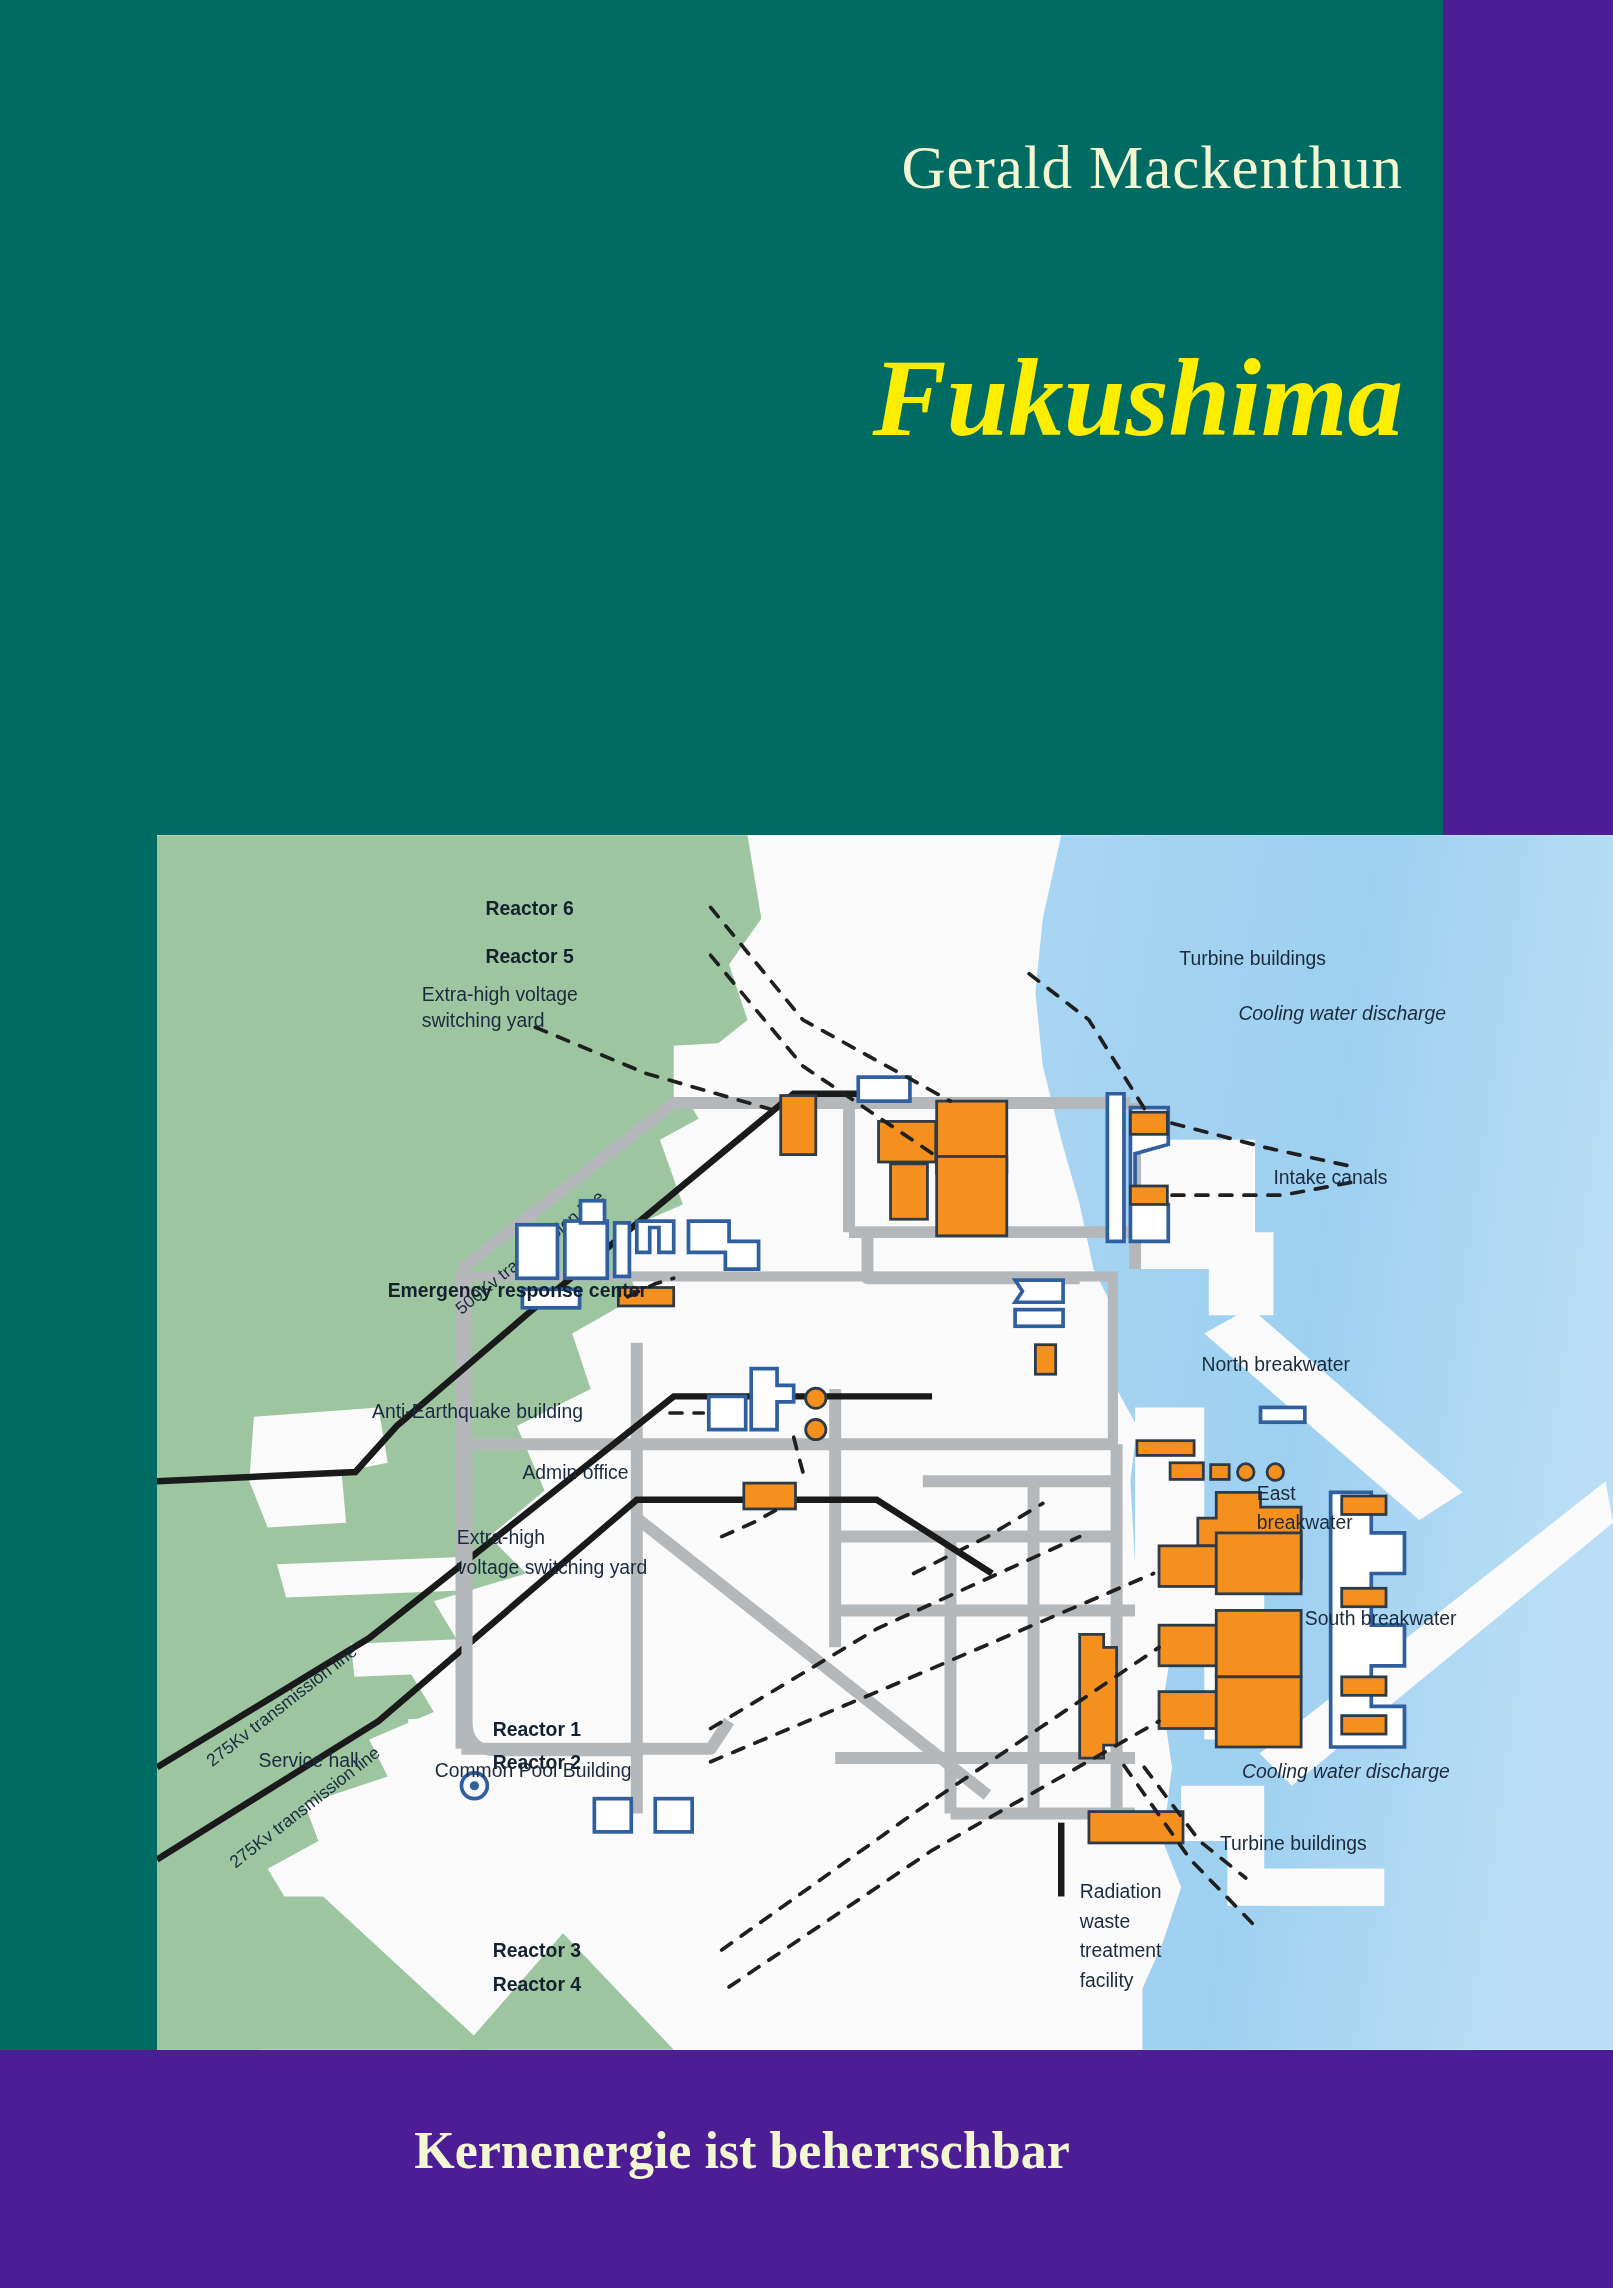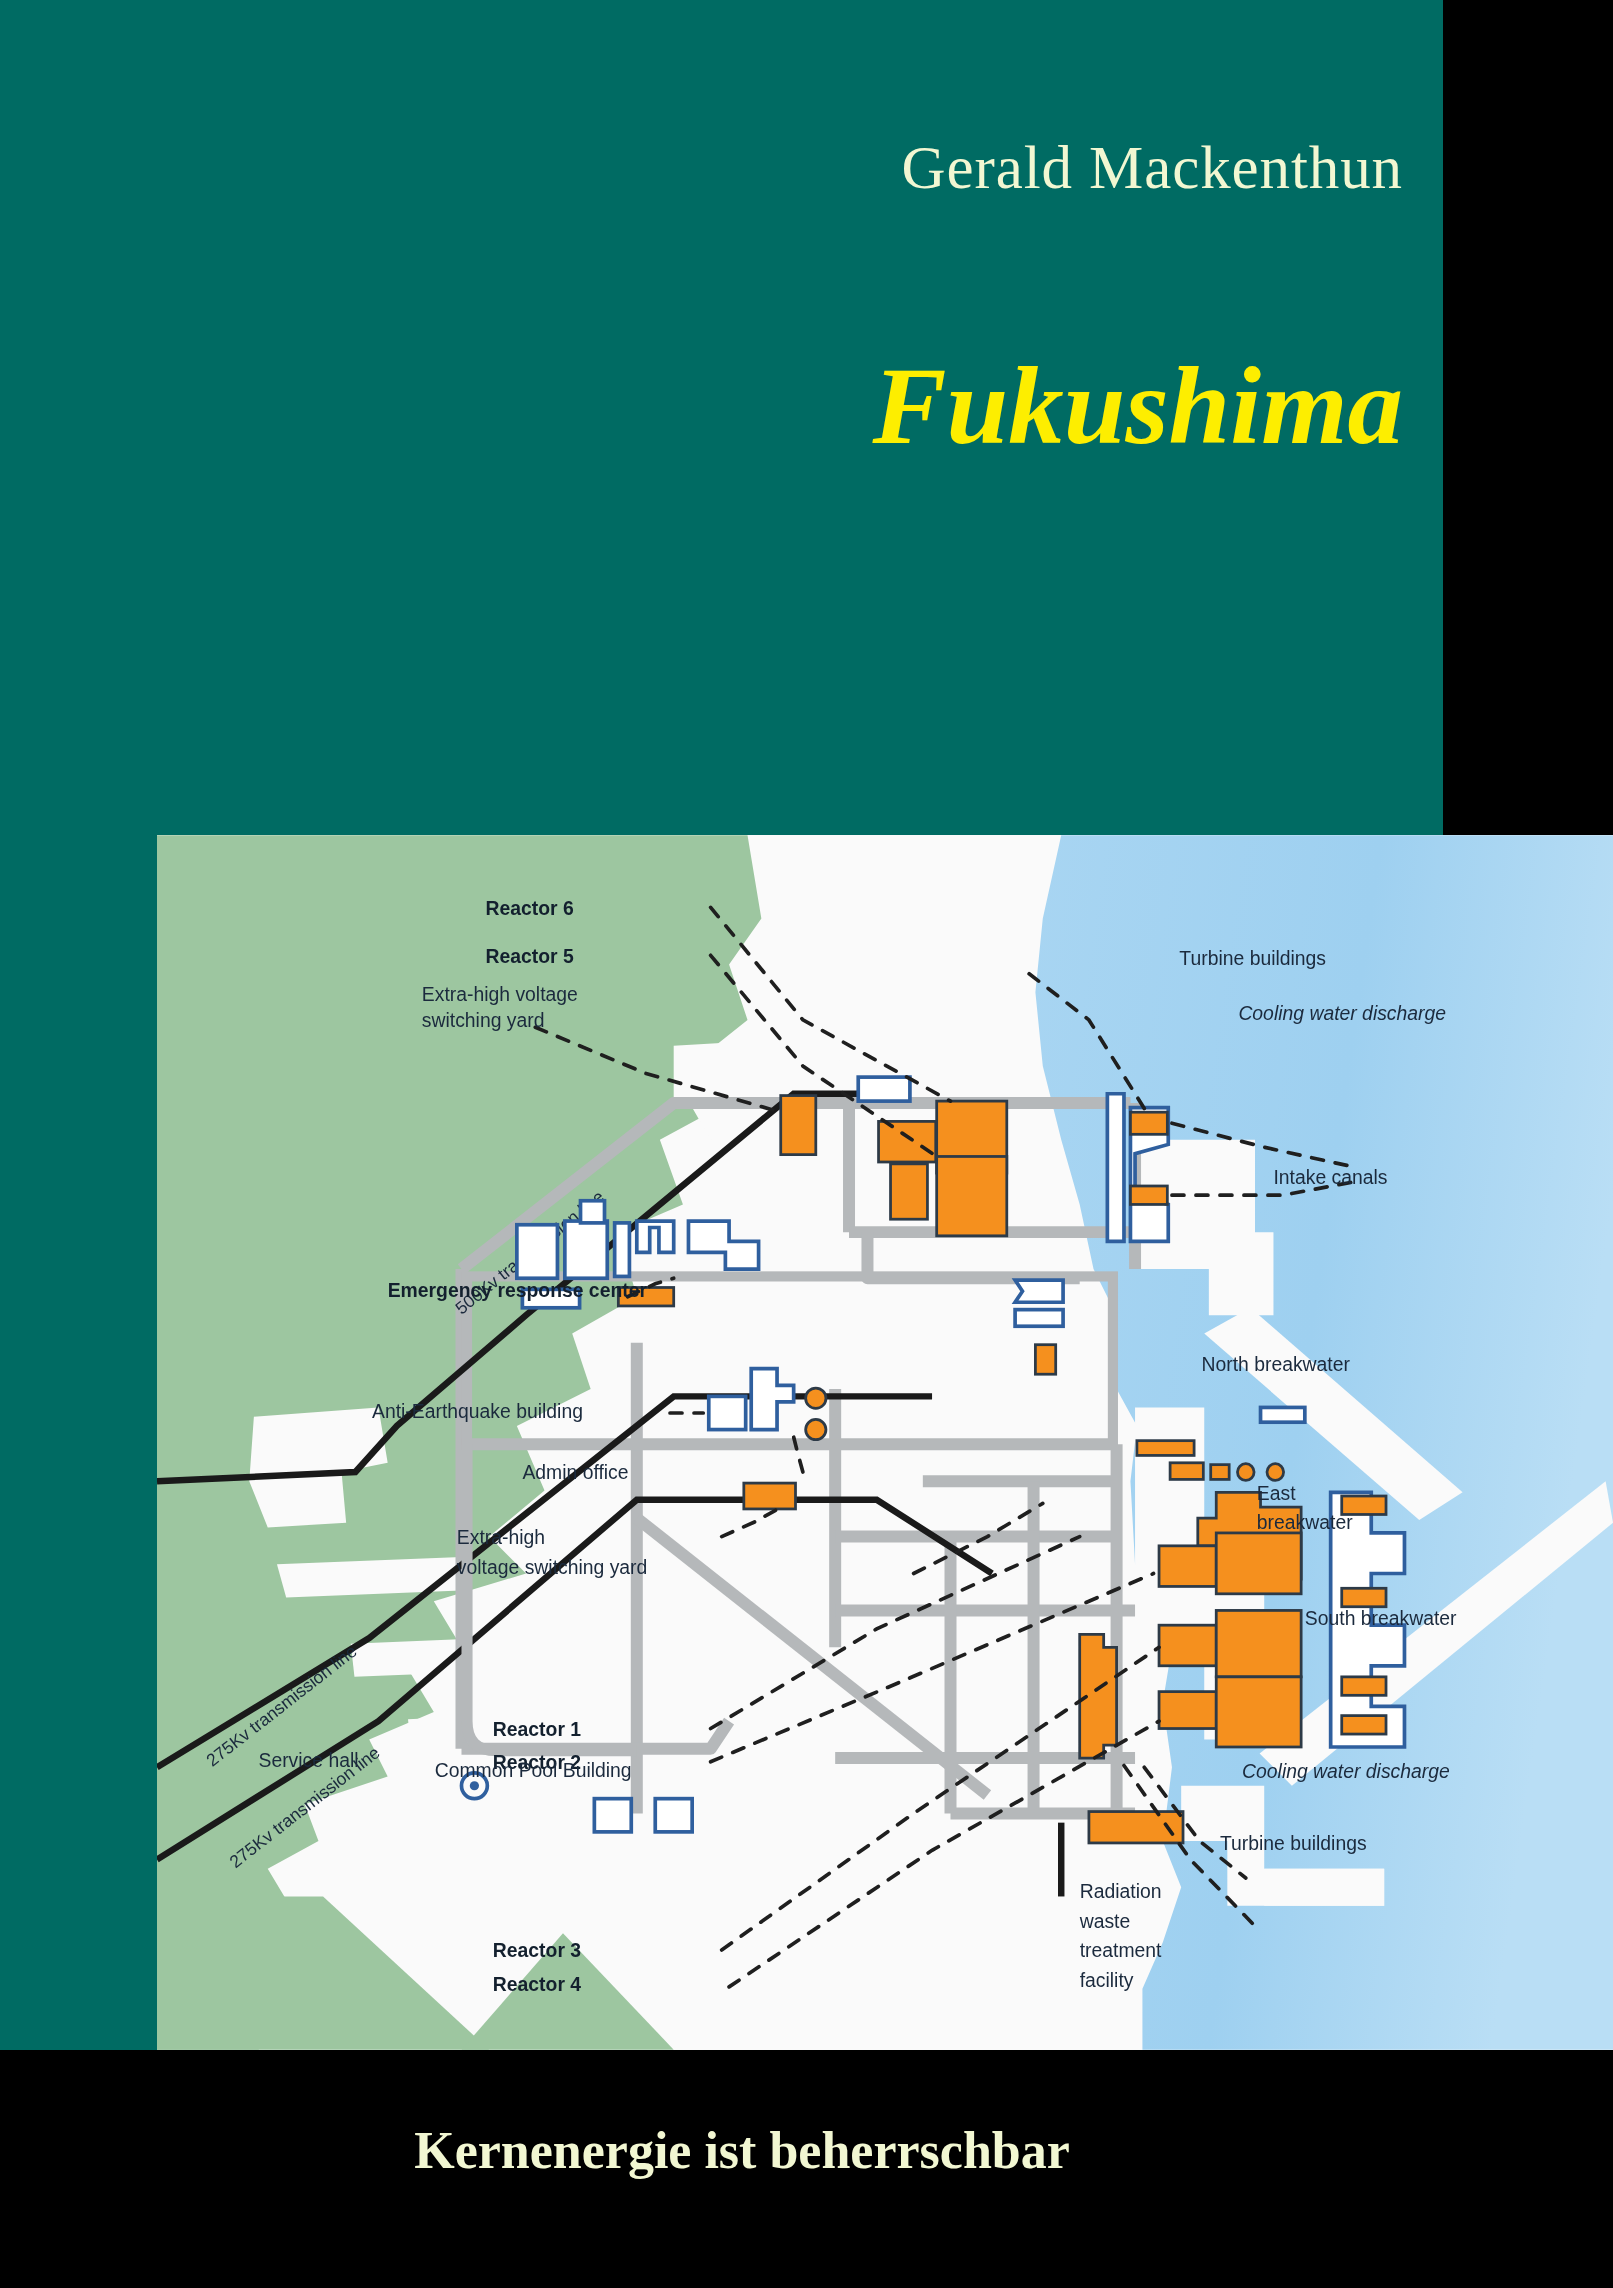--- a/index.html
+++ b/index.html
@@ -12,21 +12,21 @@
     height: 2289px;
     position: relative;
     overflow: hidden;
     font-family: "Liberation Sans", sans-serif;
   }
 
   
   #cover-root {
     position: absolute;
     inset: 0;
-    background: #000000;     
+    background: #4c1d95;     
   }
   #cover-panel {
     position: absolute;
     left: 0; top: 0;
     width: 1443px;
     height: 2050px;
     background: #006b63;     
   }
 
   
@@ -36,21 +36,21 @@
     width: 1403px;
     text-align: right;
     font-family: "Liberation Serif", serif;
     font-size: 61px;
     letter-spacing: 0.9px;
     color: #f2f7d2;
     white-space: nowrap;
   }
   #book-title {
     position: absolute;
-    left: 0; top: 342px;
+    left: 0; top: 334px;
     width: 1403px;
     text-align: right;
     font-family: "Liberation Serif", serif;
     font-style: italic;
     font-weight: 700;
     font-size: 111px;
     color: #fdee00;
     white-space: nowrap;
   }
   #book-subtitle {

